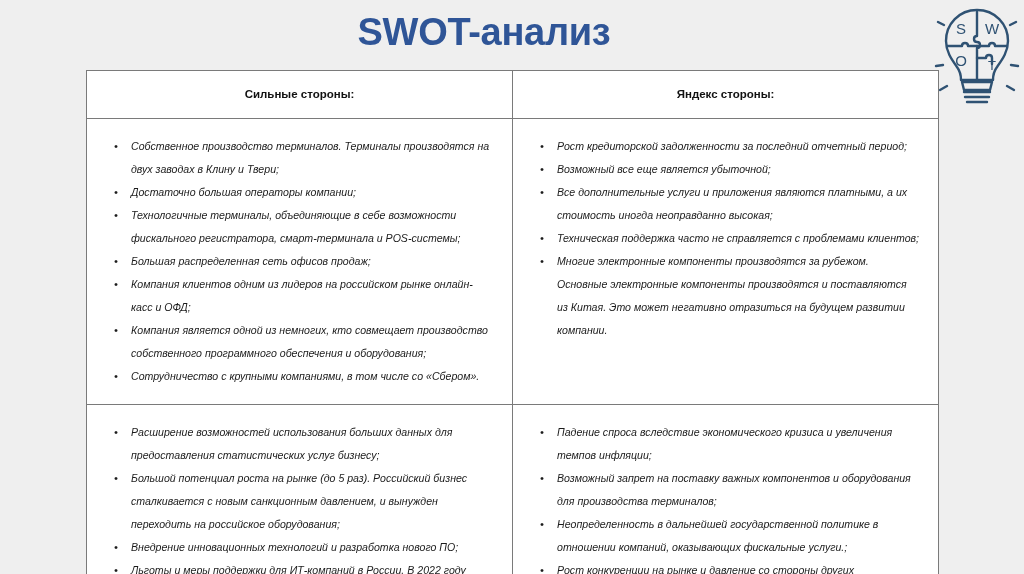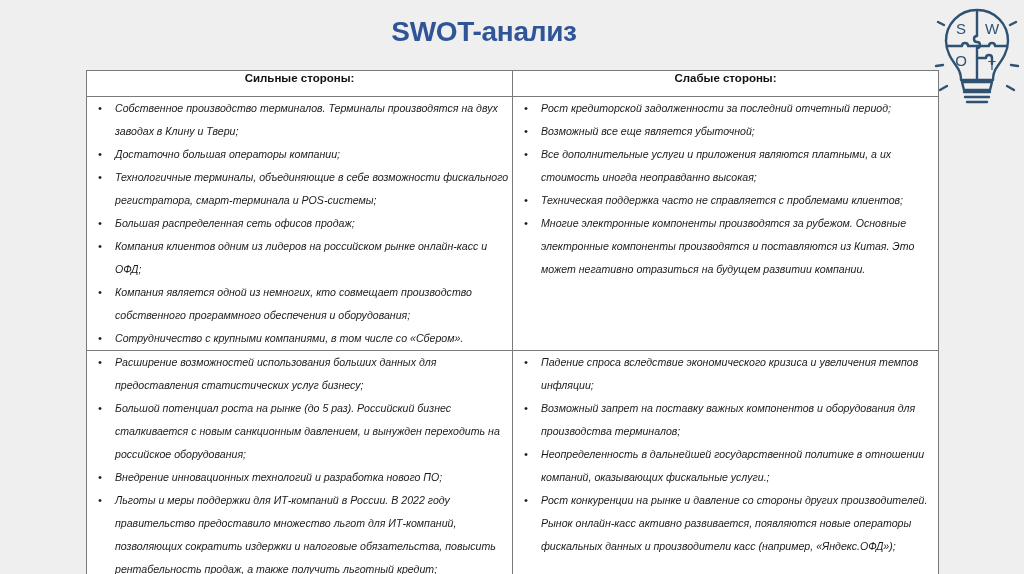--- a/index.html
+++ b/index.html
@@ -17,21 +17,21 @@
     position: relative;
   }
 
   
   .slide-title {
     position: absolute;
     top: 6px;
     left: 0;
     width: 968px;
     text-align: center;
-    font-size: 28px;
+    font-size: 38px;
     font-weight: bold;
     color: #2f5597;
     letter-spacing: -0.3px;
     line-height: 52px;
     white-space: nowrap;
   }
 
   
   .bulb-icon {
     position: absolute;
@@ -49,21 +49,21 @@
     top: 70px;
     width: 852px;
     border-collapse: collapse;
     table-layout: fixed;
     background: #ffffff;
   }
   .swot-table td {
     border: 1px solid #7a7a7a;
     vertical-align: top;
     background: #ffffff;
-    padding: 0;
+    padding: 16px;
   }
   .quad-header {
     text-align: center;
     font-size: 11.5px;
     font-weight: bold;
     color: #111111;
     padding: 6px 4px 6px 4px;
     height: 26px;
     line-height: 15px;
   }
@@ -138,21 +138,21 @@
 
 <table class="swot-table">
   <colgroup>
     <col class="col-left">
     <col class="col-right">
   </colgroup>
   <tbody>
 
     <tr>
       <td class="quad-header">Сильные стороны:</td>
-      <td class="quad-header">Слабые стороны:</td>
+      <td class="quad-header">Яндекс стороны:</td>
     </tr>
 
     <tr class="row-top-body">
       <td class="quad-body">
         <ul class="swot-list">
             <li>Собственное производство терминалов. Терминалы производятся на двух заводах в Клину и Твери;</li>
             <li>Достаточно большая операторы компании;</li>
             <li>Технологичные терминалы, объединяющие в себе возможности фискального регистратора, смарт-терминала и POS-системы;</li>
             <li>Большая распределенная сеть офисов продаж;</li>
             <li>Компания клиентов одним из лидеров на российском рынке онлайн-касс и ОФД;</li>

